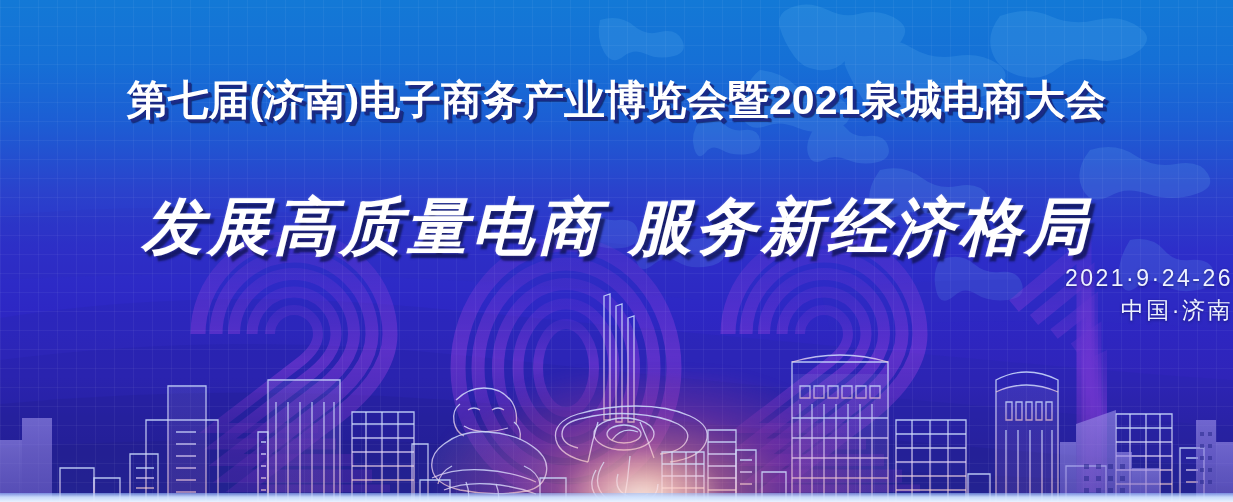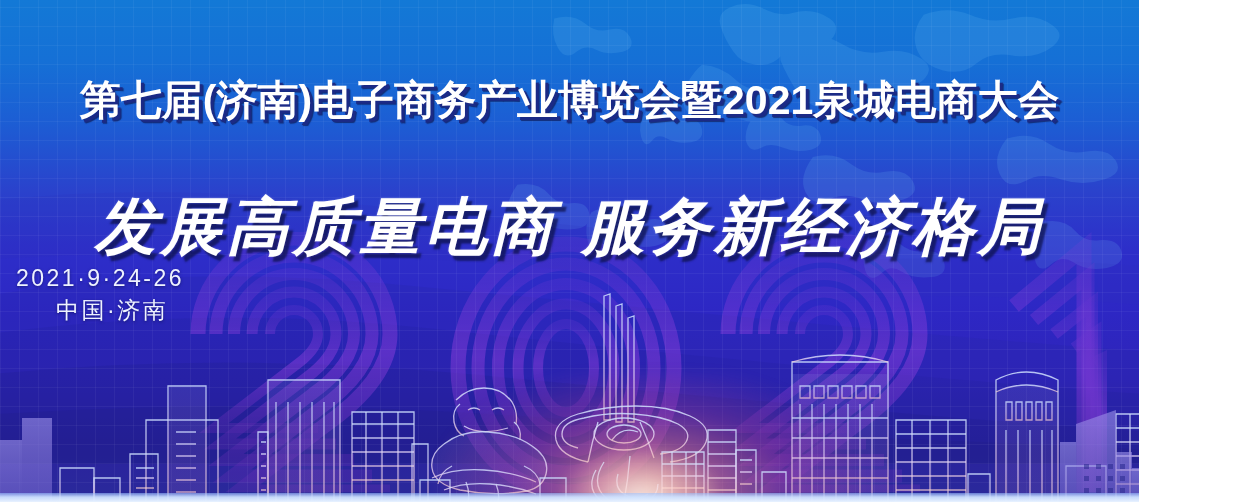--- a/index.html
+++ b/index.html
@@ -2,21 +2,21 @@
 <html><head>
 <meta charset="utf-8">
 <style>
   html, body {
     margin: 0;
     padding: 0;
     background: #ffffff;
   }
   #banner {
     position: relative;
-    width: 1139px;
+    width: 1233px;
     height: 502px;
     overflow: hidden;
     font-family: "Liberation Sans", "DejaVu Sans", sans-serif;
     background: linear-gradient(180deg,
         #1379d6 0%,
         #1570d6 12%,
         #1c5ed4 24%,
         #2a42cc 38%,
         #2d2ec9 50%,
         #2d27c4 62%,
@@ -127,21 +127,21 @@
        4px 5px 2px rgba(12,16,72,.72),
        0 0 2px rgba(255,255,255,.35);
     z-index: 6;
     margin-top: 37px;
   }
 
   .meta {
     position: absolute;
     top: 262px;
     left: 16px; right: 0;
-    text-align: left;
+    text-align: right;
     color: #eef2ff;
     z-index: 6;
   }
   .meta .date {
     font-size: 23px;
     line-height: 32px;
     letter-spacing: 2.5px;
     text-shadow: 0 1px 3px rgba(10,12,60,.55);
   }
   .meta .place {

